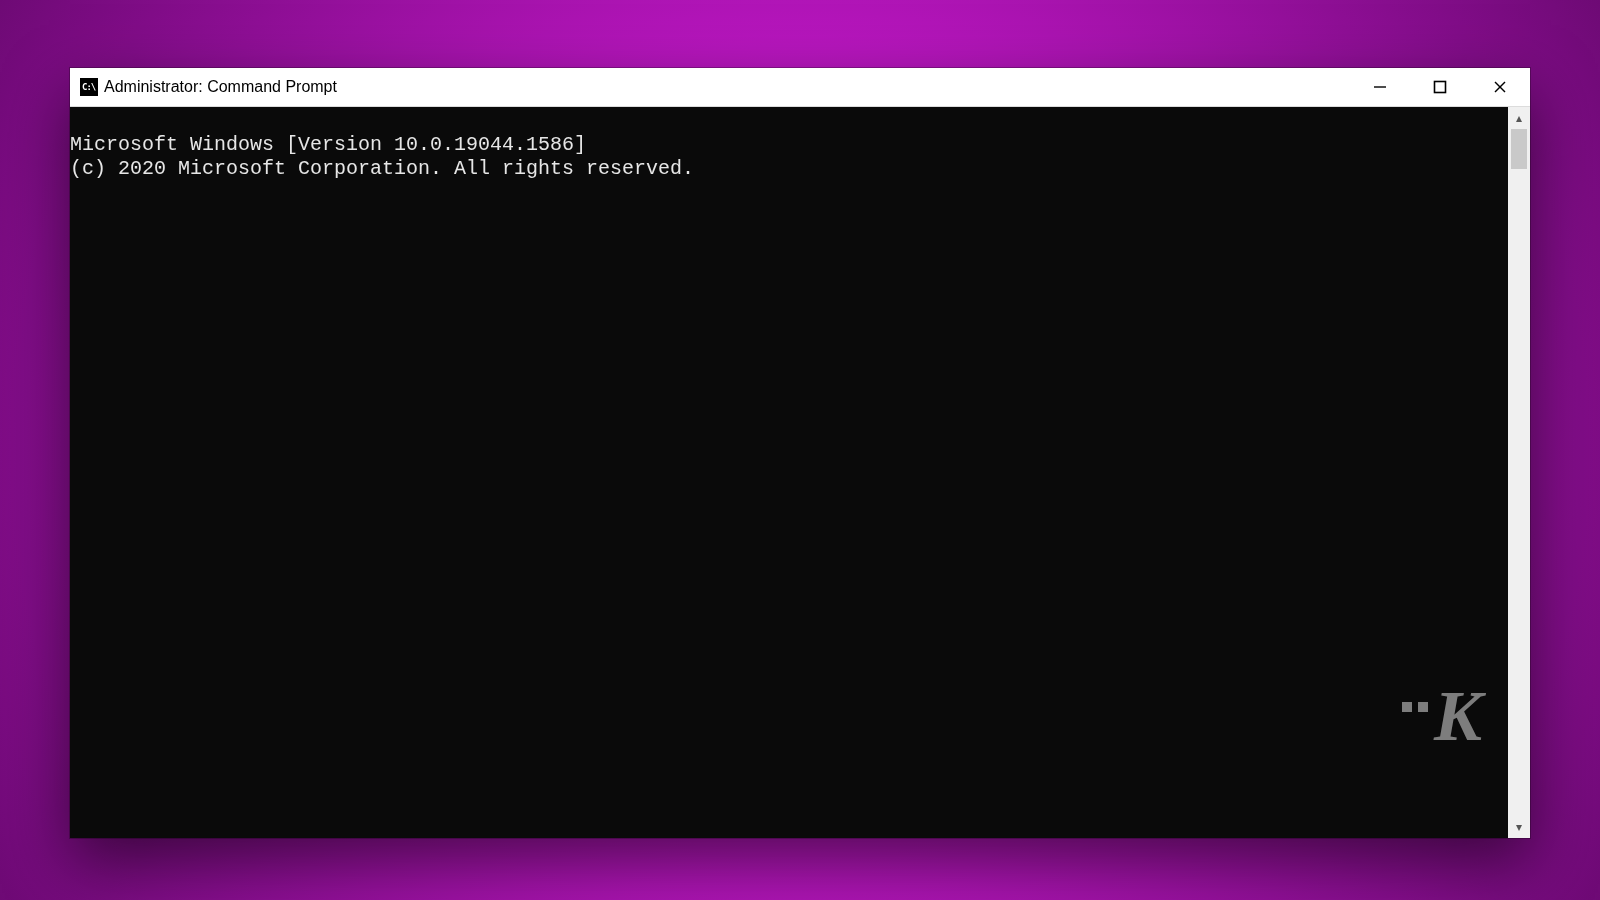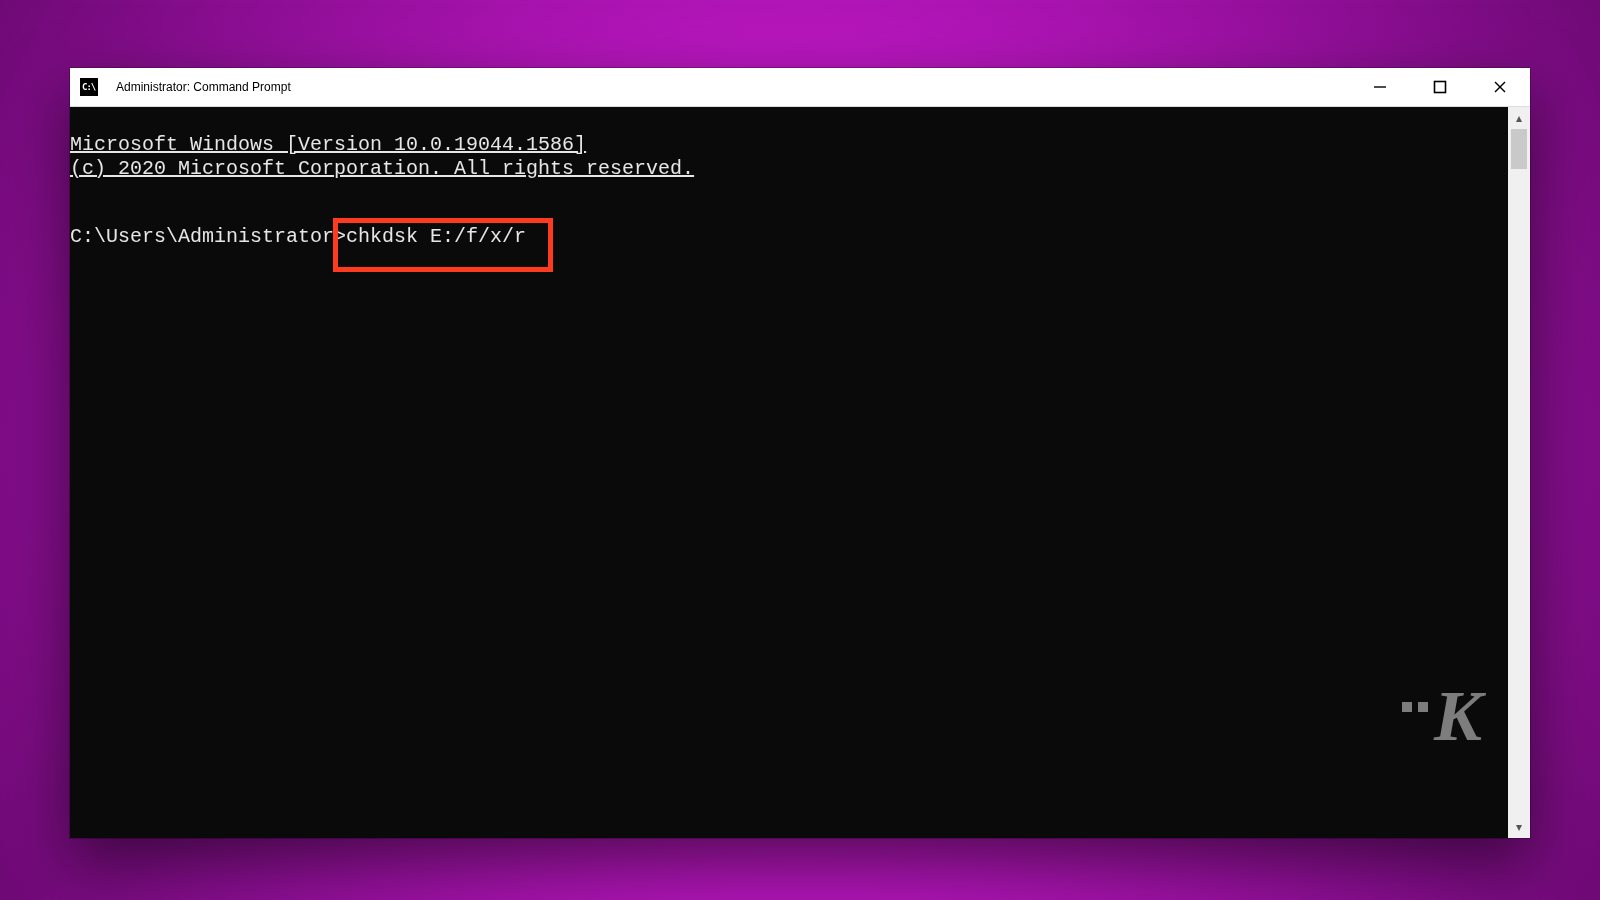--- a/index.html
+++ b/index.html
@@ -40,22 +40,22 @@
     margin-left: 10px;
     background: #000;
     color: #fff;
     font: 700 9px/18px "Consolas", monospace;
     text-align: left;
     padding-left: 2px;
     box-sizing: border-box;
     letter-spacing: -1px;
   }
   .title-text {
-    margin-left: 18px;
-    font-size: 12px;
+    margin-left: 6px;
+    font-size: 16px;
     color: #000;
   }
   .title-spacer { flex: 1; }
   .win-controls {
     display: flex;
     height: 100%;
   }
   .win-btn {
     width: 60px;
     height: 100%;
@@ -75,21 +75,21 @@
     background: #0a0a0a;
     color: #e6e6e6;
     font-family: "Consolas", "Courier New", monospace;
     font-size: 20px;
     line-height: 24px;
     padding: 2px 0 0 0;
     position: relative;
     white-space: pre;
     overflow: hidden;
   }
-  .console .row { display: block; text-decoration: underline; }
+  .console .row { display: block; }
   .prompt-line { position: relative; margin-top: 20px; }
   .highlight-box {
     position: absolute;
     border: 5px solid #ff3b1f;
     pointer-events: none;
     left: 263px;
     top: -7px;
     width: 210px;
     height: 44px;
   }
@@ -166,21 +166,20 @@
               <line x1="2" y1="2" x2="12" y2="12" stroke="currentColor" stroke-width="1.4"></line>
               <line x1="12" y1="2" x2="2" y2="12" stroke="currentColor" stroke-width="1.4"></line>
             </svg>
         </div>
       </div>
     </div>
 
     <div class="client">
       <div class="console">
 <span class="row">Microsoft Windows [Version 10.0.19044.1586]</span><span class="row">(c) 2020 Microsoft Corporation. All rights reserved.</span>
-<div class="prompt-line"><span>C:\Users\Administrator&gt;</span><span>chkdsk E:/f/x/r</span><div class="highlight-box"></div></div>
         <div class="watermark">
           <span class="dot"></span><span class="dot"></span><span>K</span>
         </div>
       </div>
 
       <div class="vscroll">
         <div class="arrow">▴</div>
         <div class="track">
           <div class="thumb"></div>
         </div>

